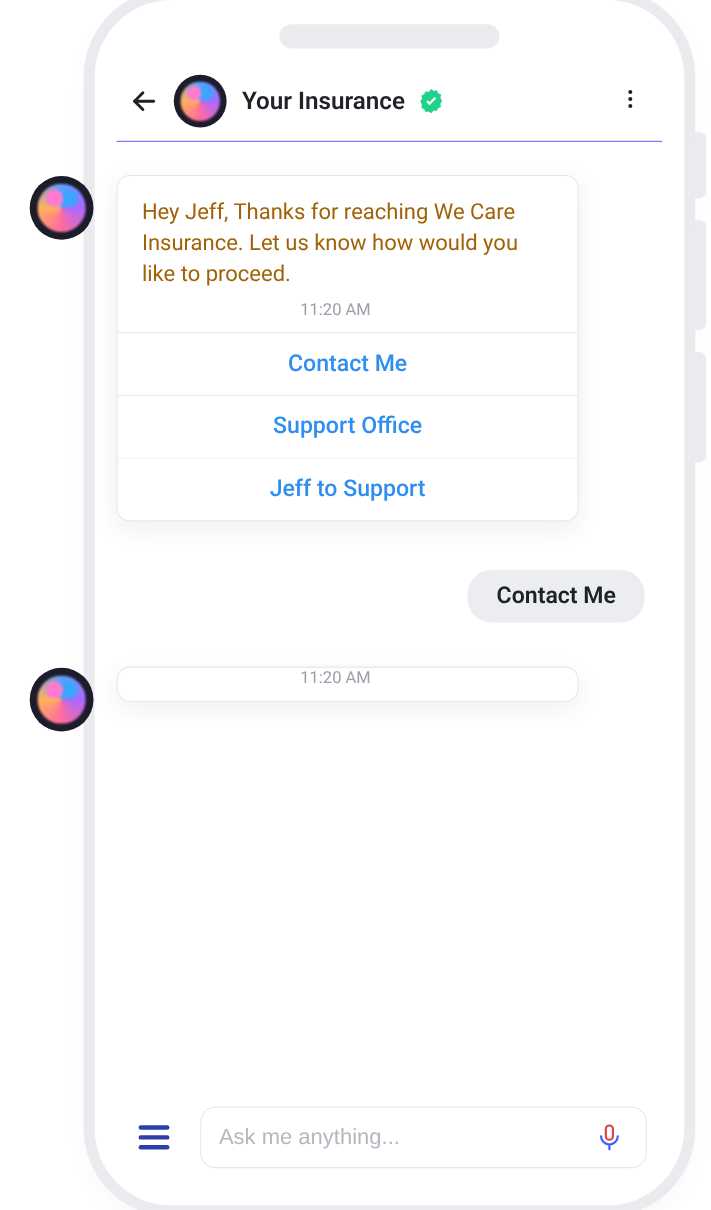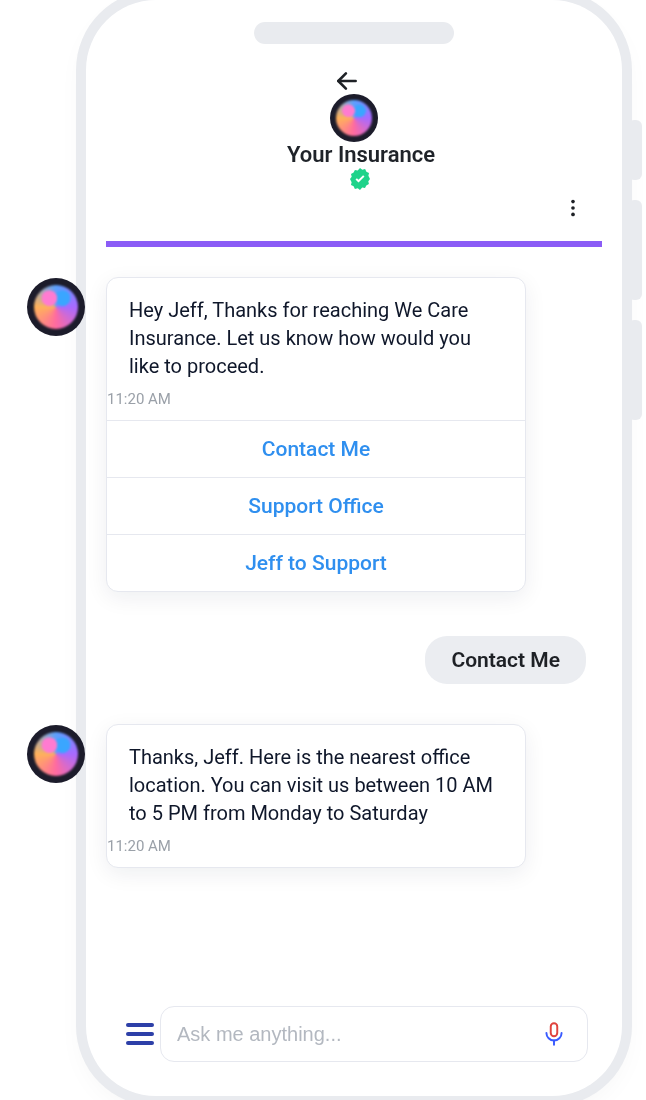--- a/index.html
+++ b/index.html
@@ -47,22 +47,21 @@
     right:20px;
     bottom:20px;
     display:flex;
     flex-direction:column;
   }
   
   .header {
     display:flex;
     align-items:center;
     padding:8px 12px 12px 12px;
-    border-bottom:6px solid #8b5cf6;
-    flex-direction:column;
+    border-bottom:1px solid #8b5cf6;
   }
   .back-btn {
     margin-right:14px;
     display:flex;
     align-items:center;
     justify-content:center;
   }
   .avatar {
     width:48px;
     height:48px;
@@ -133,25 +132,25 @@
     width:420px;
     background:#fff;
     border:1px solid #e6e8ef;
     border-radius:12px;
     box-shadow:0 6px 22px rgba(15,30,60,.07);
   }
   .bot-card .msg {
     padding:18px 22px 10px 22px;
     font-size:20px;
     line-height:28px;
-    color:#0f172a;
+    color:#a16207;
   }
   .bot-card .ts {
     padding:0 22px 12px 0;
-    text-align:left;
+    text-align:center;
     font-size:15px;
     color:#9aa0a8;
   }
   .opt {
     border-top:1px solid #e6e8ef;
     text-align:center;
     padding:16px 0;
     font-size:21px;
     font-weight:500;
     color:#2f8fef;
@@ -171,21 +170,21 @@
     color:#1e2126;
     width:max-content;
   }
 
   .bot-card.second { margin-top:40px; }
 
   
   .composer {
     display:flex;
     align-items:center;
-    gap:0;
+    gap:22px;
     padding:10px 14px 14px 14px;
   }
   .menu-btn {
     display:flex;
     align-items:center;
     justify-content:center;
     padding:6px;
   }
   .menu-lines {
     width:28px;
@@ -262,21 +261,20 @@
         <div class="ts">11:20 AM</div>
         <div class="opt">Contact Me</div>
         <div class="opt">Support Office</div>
         <div class="opt">Jeff to Support</div>
       </div>
 
       <div class="user-bubble">Contact Me</div>
 
       <div class="bot-card second">
         <div class="bubble-avatar"></div>
-        <div class="msg">Thanks, Jeff. Here is the nearest office location. You can visit us between 10 AM to 5 PM from Monday to Saturday</div>
         <div class="ts">11:20 AM</div>
       </div>
 
     </div>
 
     <div class="composer">
       <div class="menu-btn">
         <div class="menu-lines">
           <span></span>
             <span></span>

